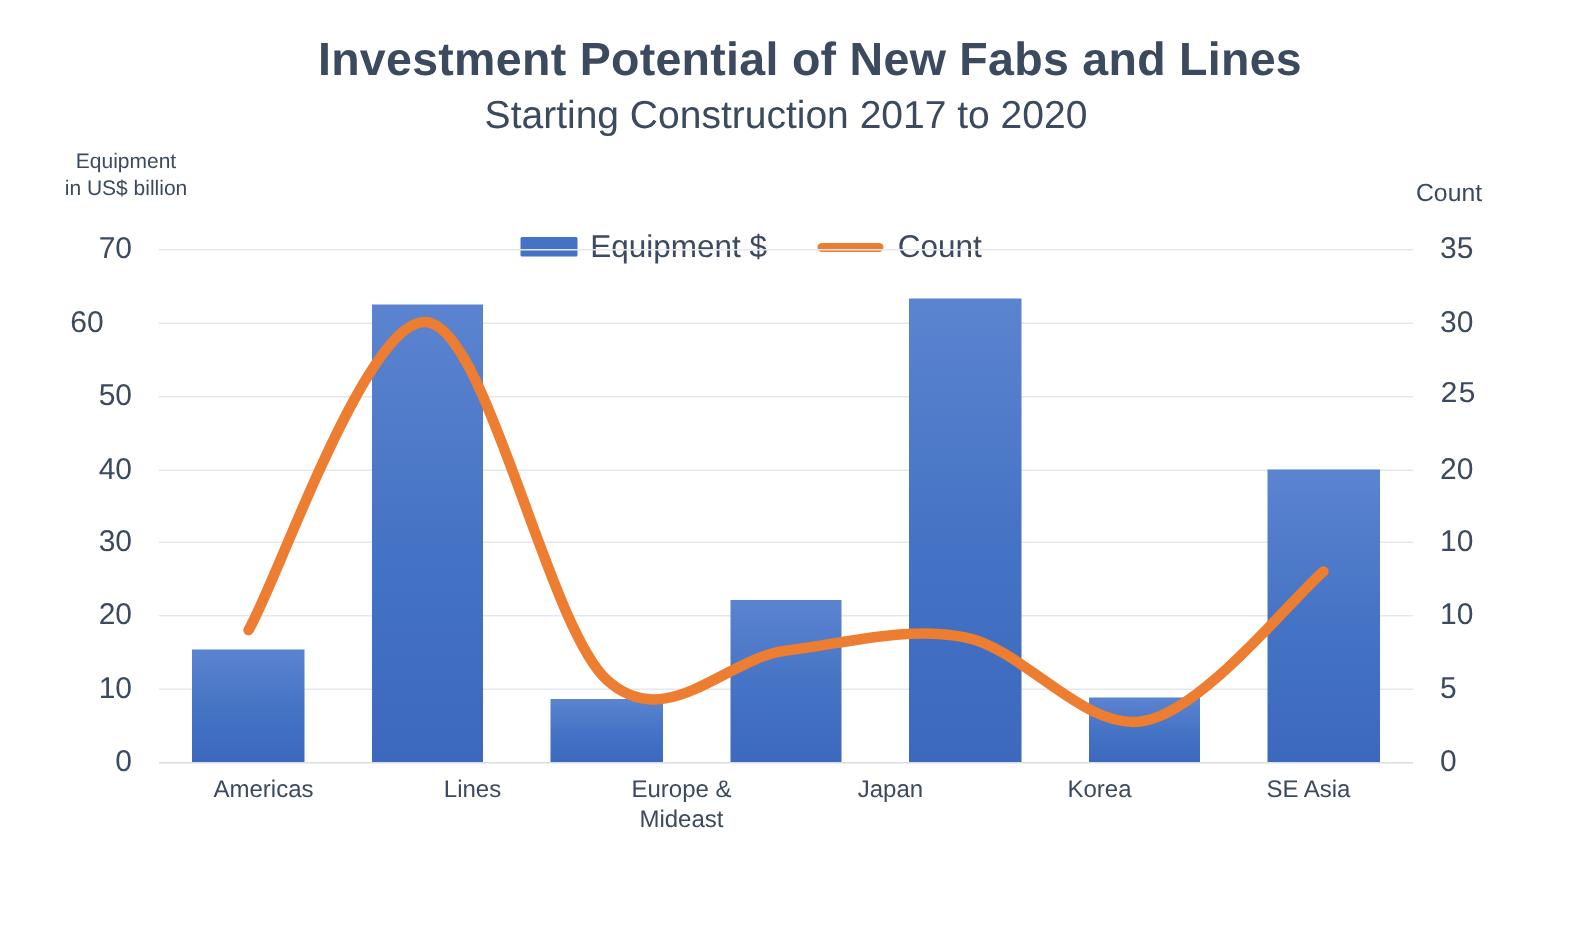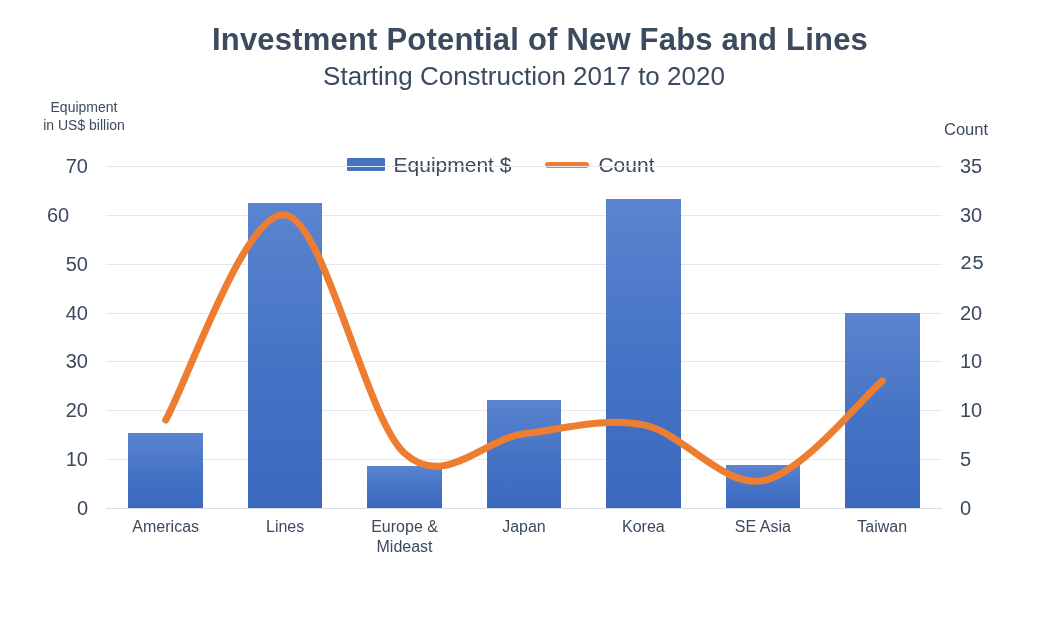--- a/index.html
+++ b/index.html
@@ -162,18 +162,15 @@
       </div>
       <div class="xlabel">
         <div>Japan</div>
       </div>
       <div class="xlabel">
         <div>Korea</div>
       </div>
       <div class="xlabel">
         <div>SE Asia</div>
       </div>
-      <div class="xlabel">
-        <div>Taiwan</div>
-      </div>
     </div>
 
 </div>
 
 </body></html>

